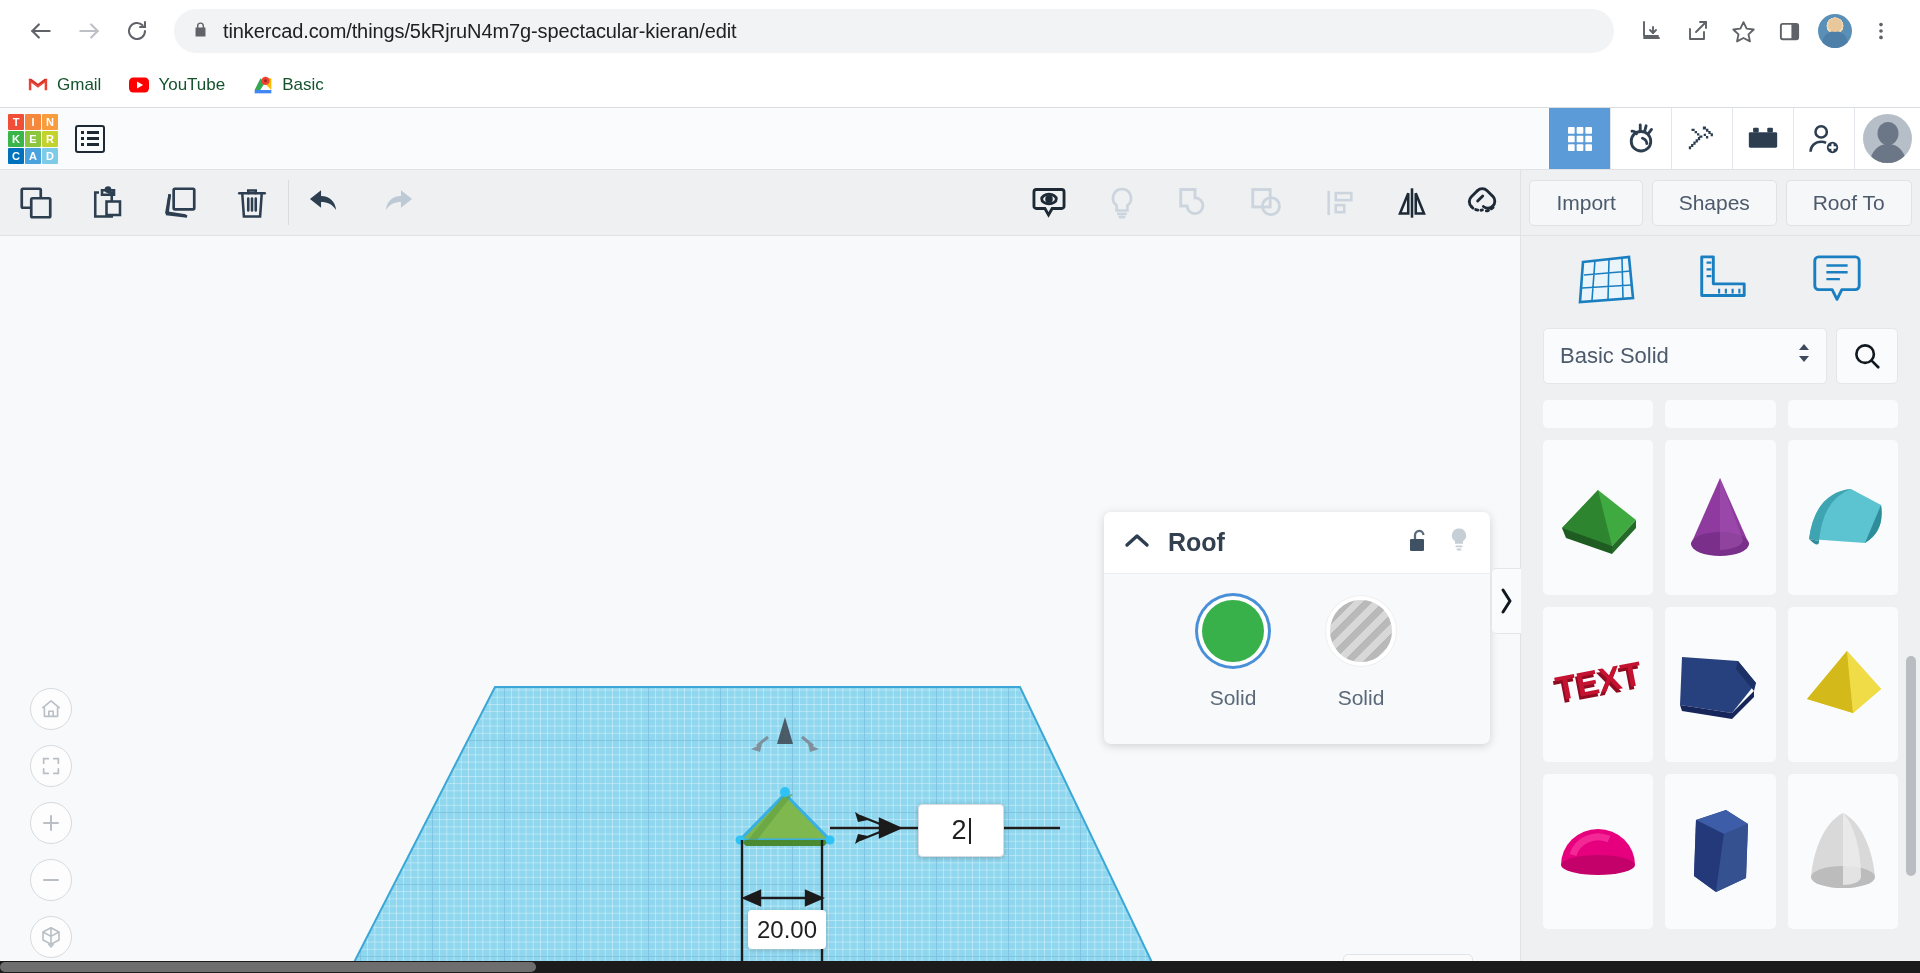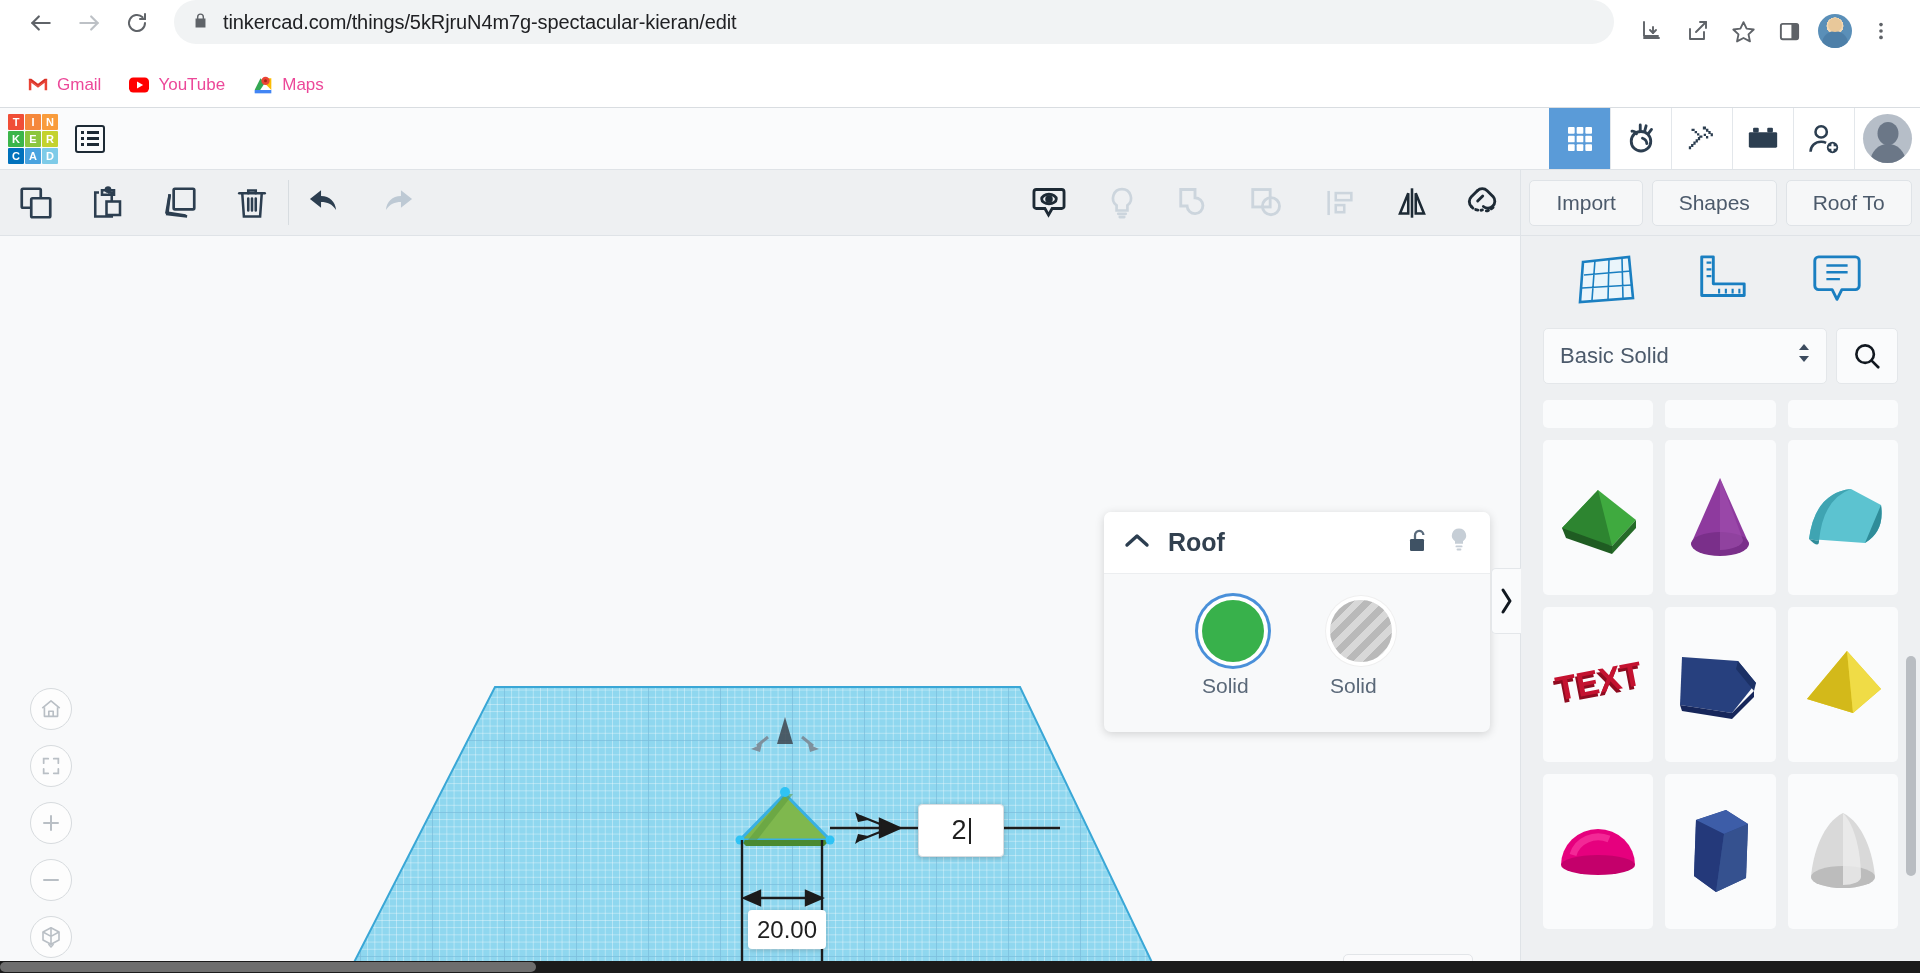--- a/index.html
+++ b/index.html
@@ -8,21 +8,21 @@
     font-family: "Liberation Sans", sans-serif;
     background: #ffffff; overflow: hidden;
   }
 
   
   .browser-chrome {
     height: 107px; background: #ffffff;
     display: flex; flex-direction: column;
   }
   .nav-bar {
-    height: 62px; display: flex; 
+    height: 62px; display: flex; align-items: center;
     padding: 0 18px; gap: 2px;
   }
   .nav-btn {
     width: 46px; height: 46px; border-radius: 50%;
     display: flex; align-items: center; justify-content: center;
     flex: 0 0 auto;
   }
   .nav-btn svg { display: block; }
   .omnibox {
     flex: 1 1 auto; height: 44px; margin-left: 12px; margin-right: 14px;
@@ -55,21 +55,21 @@
     width: 14px; height: 14px; border-radius: 50%; background: #e8c89a; z-index: 2;
   }
 
   .bookmark-bar {
     height: 45px; display: flex; align-items: center;
     padding: 0 18px; gap: 8px;
   }
   .bookmark {
     display: flex; align-items: center; gap: 9px;
     padding: 5px 10px; border-radius: 5px;
-    font-size: 17px; color: #ec4899;
+    font-size: 17px; color: #14532d;
   }
   .bm-ico { width: 20px; height: 20px; flex: 0 0 auto;
     display: flex; align-items: center; justify-content: center; }
 
   
   .tk-header {
     height: 63px; background: #fafbfc;
     border-top: 1px solid #d9dde1;
     border-bottom: 1px solid #dfe3e7;
     display: flex; align-items: stretch;
@@ -177,21 +177,21 @@
     width: 386px; background: #f8f9fa;
     border-radius: 7px; box-shadow: 0 2px 10px rgba(0,0,0,.16);
     overflow: hidden;
   }
   .insp-head {
     height: 62px; background: #ffffff; border-bottom: 1px solid #eceef0;
     display: flex; align-items: center; padding: 0 20px; gap: 18px;
   }
   .insp-title { font-size: 25px; font-weight: bold; color: #32404f; flex: 1 1 auto; }
   .insp-body { padding: 26px 0 34px 0; display: flex; justify-content: center; gap: 66px; }
-  .swatch-col { display: flex; flex-direction: column; align-items: flex-start; gap: 12px; }
+  .swatch-col { display: flex; flex-direction: column; align-items: center; gap: 24px; }
   .swatch {
     width: 62px; height: 62px; border-radius: 50%;
   }
   .swatch.solid {
     background: #38b14b;
     box-shadow: 0 0 0 4px #ffffff, 0 0 0 7px #4a90d9;
   }
   .swatch.hole {
     background: repeating-linear-gradient(-45deg, #b9b9b9 0 7px, #d8d8d8 7px 14px);
     box-shadow: 0 0 0 4px #ffffff, 0 0 0 5px #efefef;
@@ -361,21 +361,21 @@
     <div class="bookmark">
       <span class="bm-ico">
         <svg width="20" height="20" viewBox="0 0 24 24">
             <path d="M2 18 9 4l5 6-6 9z" fill="#34a853"></path>
             <path d="M14 4h8v14l-8-8z" fill="#fbbc04"></path>
             <path d="M2 18h20v4H2z" fill="#4285f4"></path>
             <circle cx="15" cy="7" r="5" fill="#ea4335"></circle>
             <circle cx="15" cy="7" r="1.8" fill="#a52714"></circle>
           </svg>
       </span>
-      <span>Maps</span>
+      <span>Basic</span>
     </div>
   </div>
 </div>
 
 <div class="tk-header">
   <div class="tk-logo">
     <div class="logo-grid">
       <div class="logo-cell" style="background:#f04e37">T</div>
       <div class="logo-cell" style="background:#f5883c">I</div>
       <div class="logo-cell" style="background:#f99c3c">N</div>

